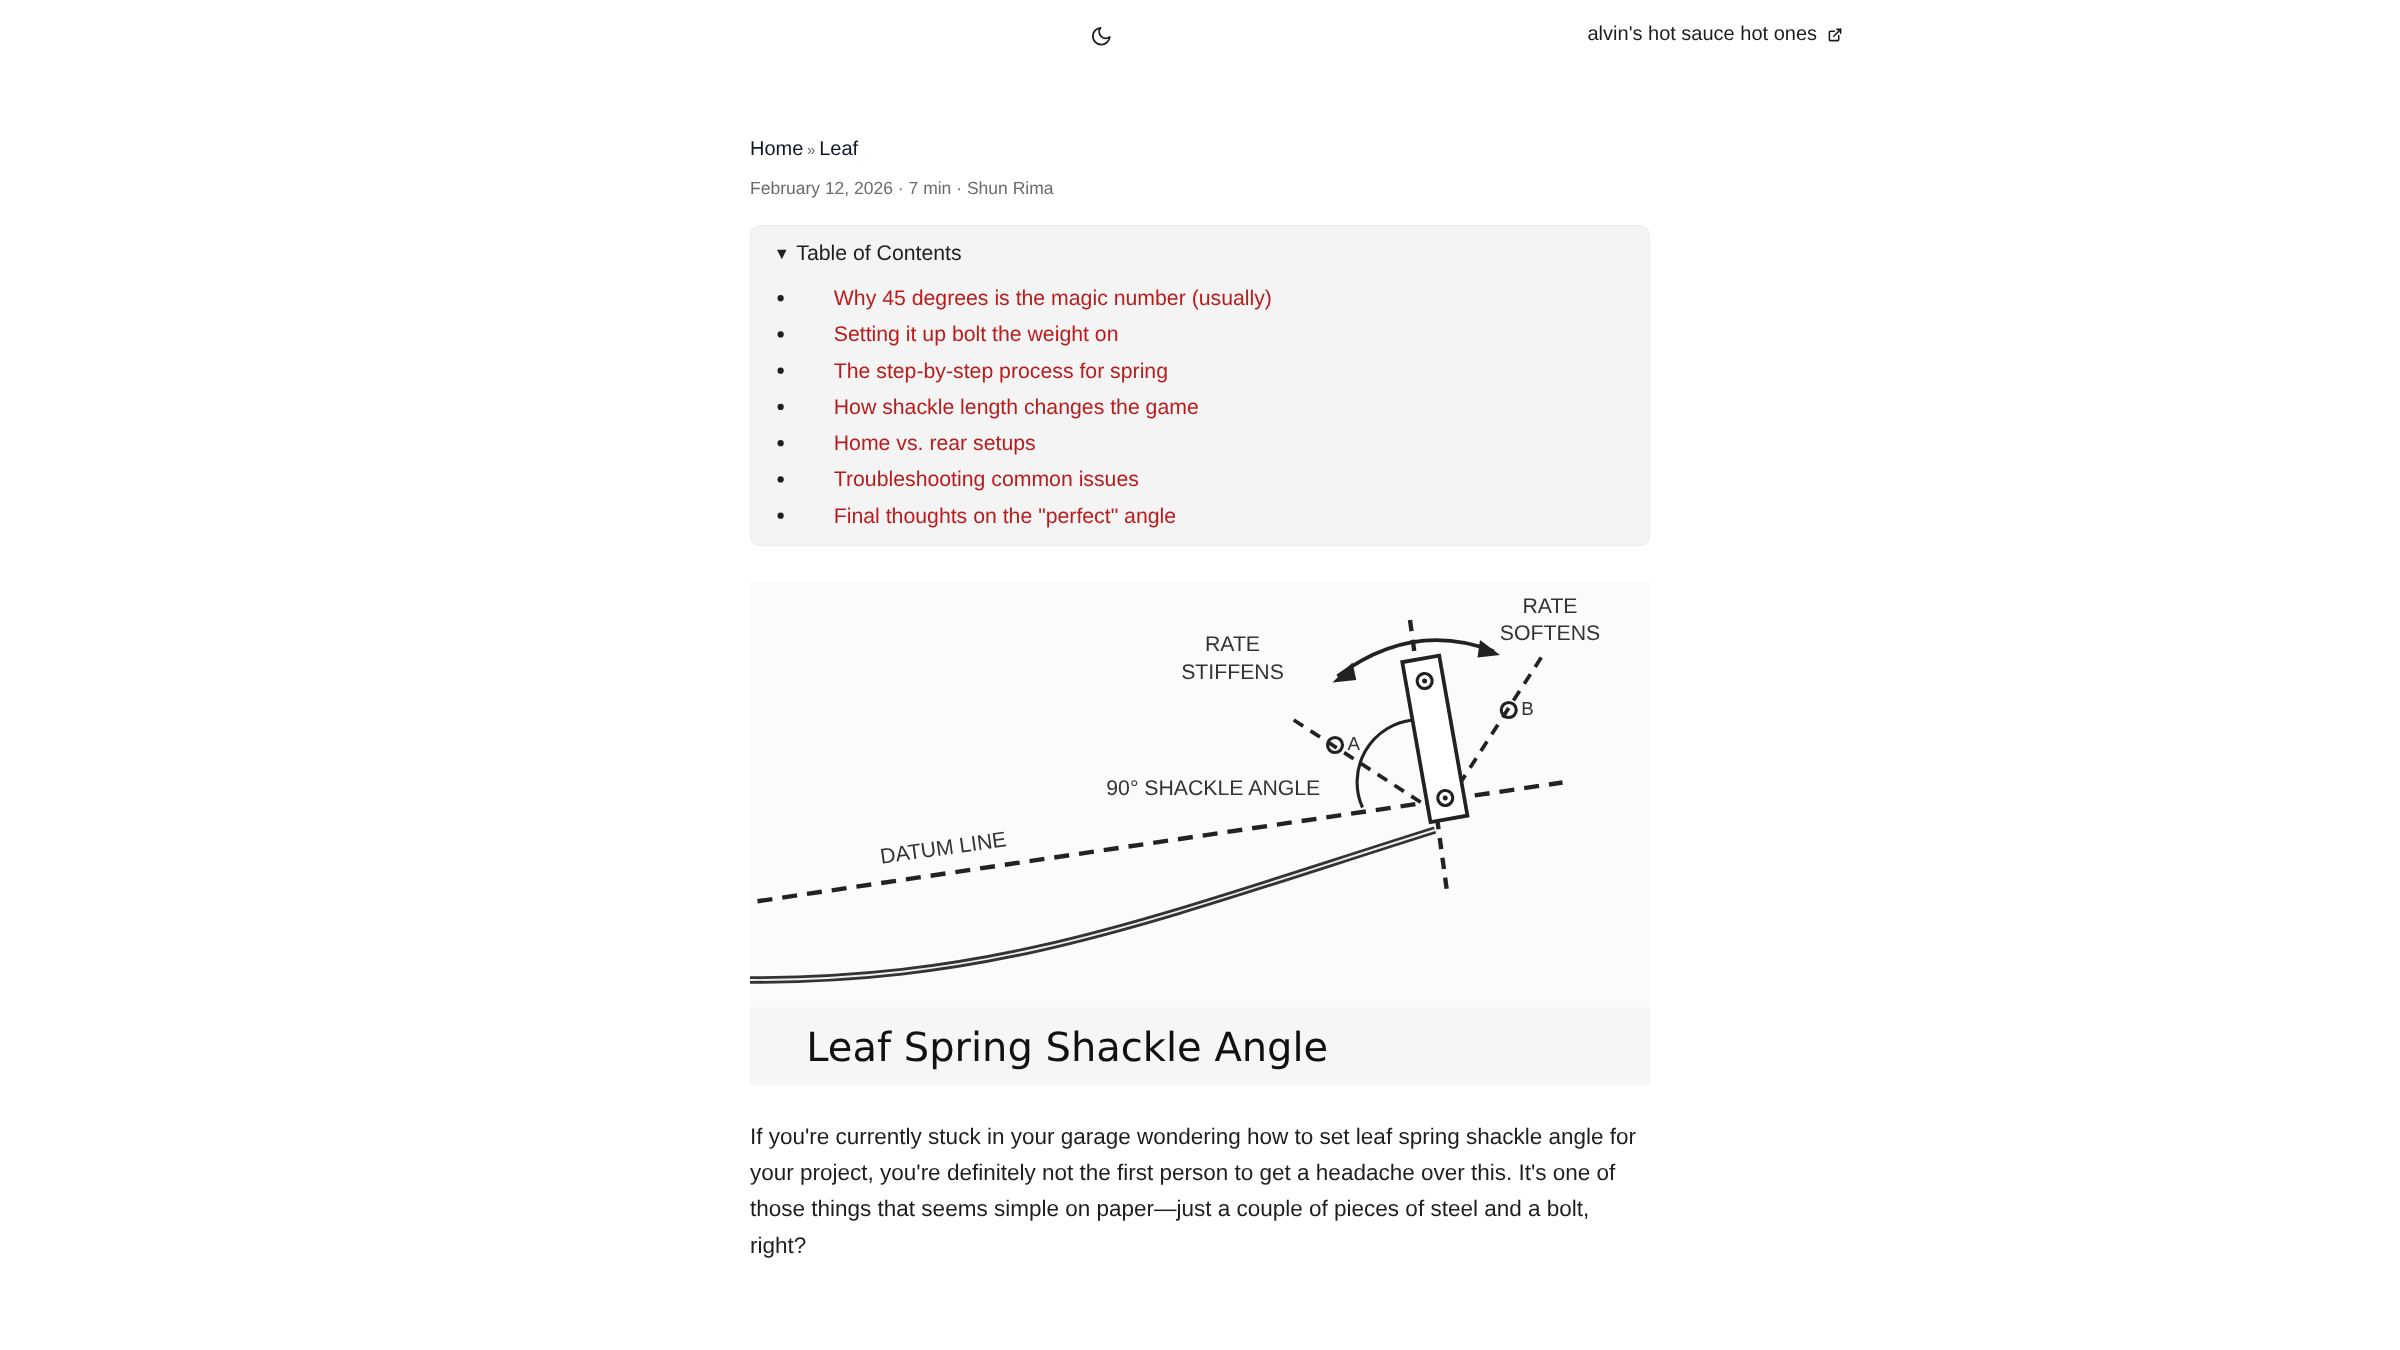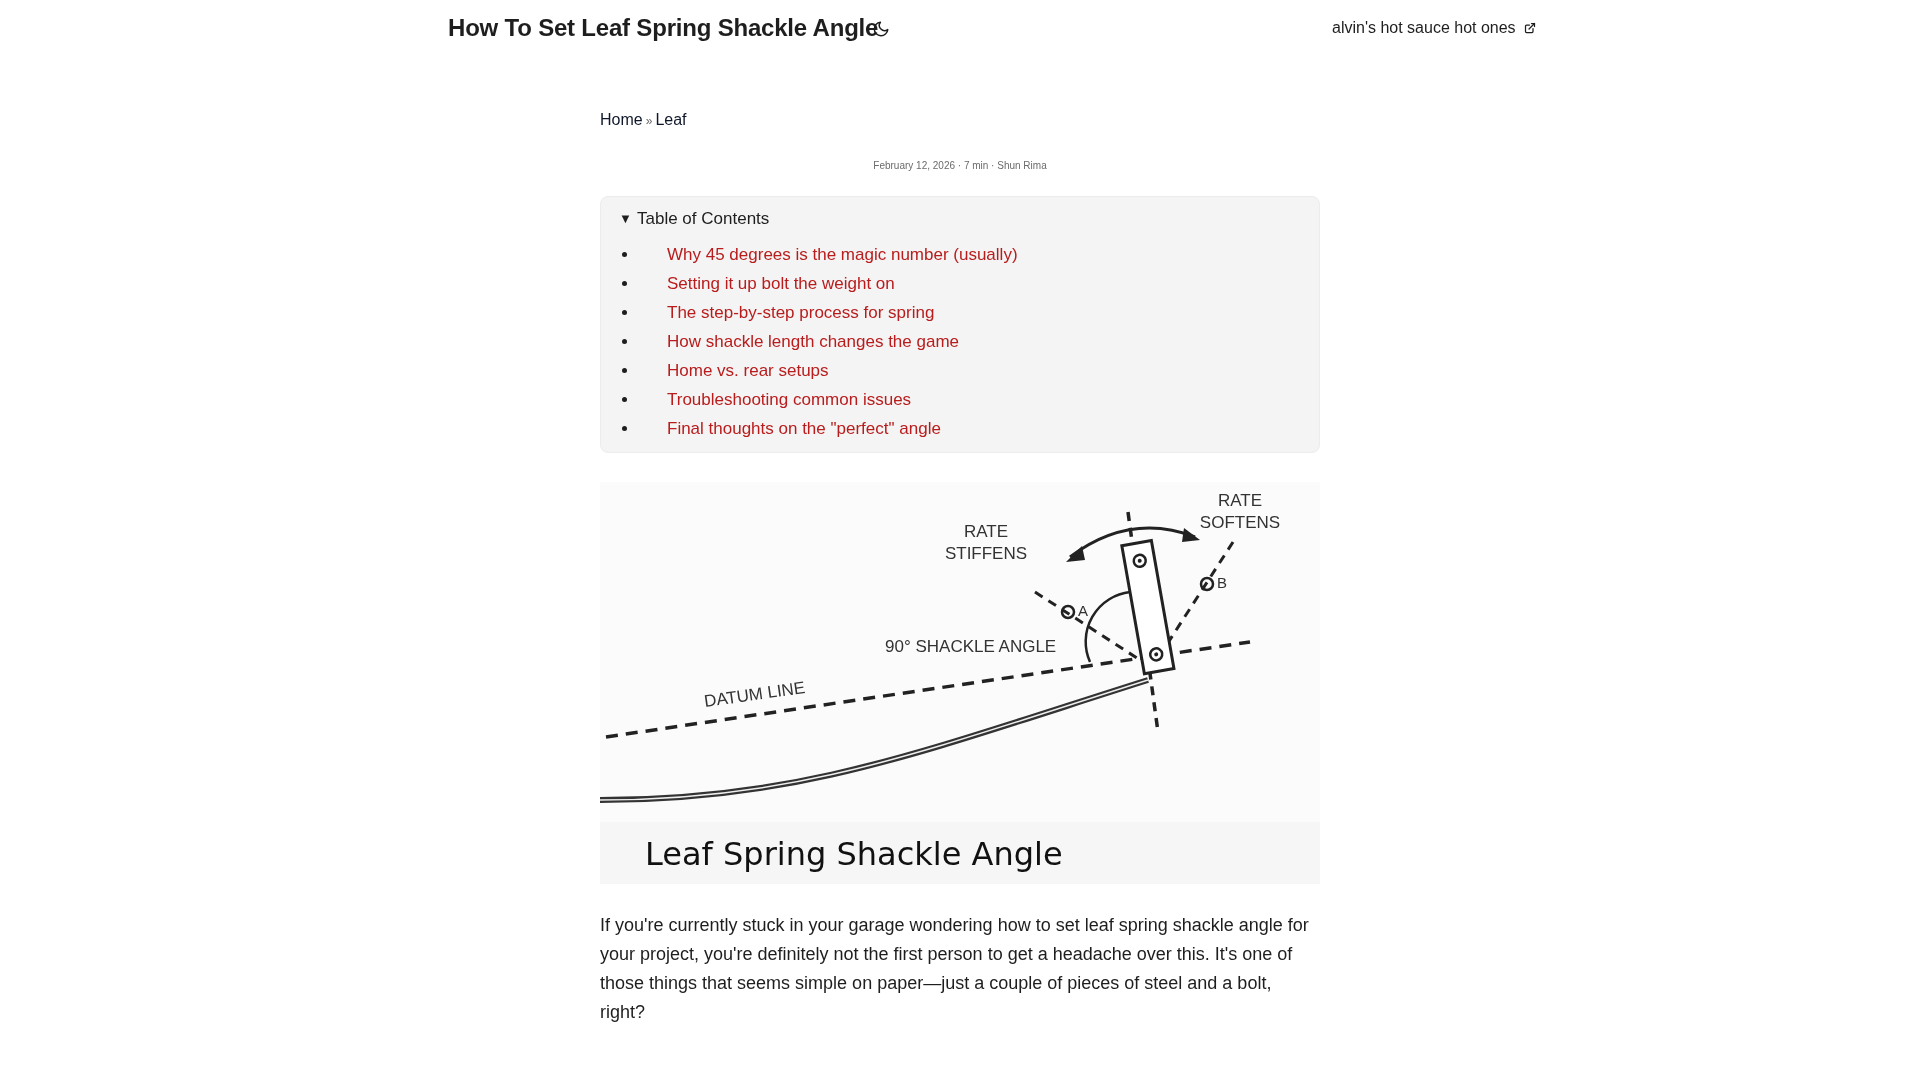--- a/index.html
+++ b/index.html
@@ -14,36 +14,36 @@
     .logo {
       position: absolute; left: 448px; top: 14px;
       font-size: 24px; font-weight: 700; color: #1e1e1e; letter-spacing: -0.2px;
       text-decoration: none; white-space: nowrap;
     }
     .theme-toggle {
       position: absolute; left: 870px; top: 18px; width: 22px; height: 22px;
       display: flex; align-items: center; justify-content: center; cursor: pointer;
     }
     .ext-link {
-      position: absolute; left: 1332px; top: 19px; font-size: 16px; color: #1e1e1e;
+      position: absolute; left: 1270px; top: 19px; font-size: 16px; color: #1e1e1e;
       text-decoration: none; white-space: nowrap; display: flex; align-items: center; gap: 8px;
     }
     .ext-link .ext-icon { width: 12px; height: 12px; display: inline-block; }
 
     .main { position: absolute; left: 600px; top: 108px; width: 720px; }
 
     .breadcrumb { font-size: 16px; color: #1e1e1e; height: 24px; line-height: 24px; }
     .breadcrumb a { color: #0f172a; text-decoration: none; }
     .breadcrumb .sep { font-size: 12px; color: #6b6b6b; margin: 0 3px; }
 
     .post-title {
       margin-top: 8px; font-size: 40px; font-weight: 700; line-height: 48px;
       color: #1e1e1e; letter-spacing: -0.3px;
     }
-    .post-meta { margin-top: 24px; font-size: 10px; color: #6b6b6b; height: 20px; line-height: 20px; text-align: center; }
+    .post-meta { margin-top: 8px; font-size: 14px; color: #6b6b6b; height: 20px; line-height: 20px; }
 
     .toc {
       margin-top: 20px; background: #f4f4f4; border: 1px solid #ececec;
       border-radius: 8px; padding: 10px 18px 12px 18px; height: 257px;
     }
     .toc-summary {
       display: flex; align-items: center; gap: 6px; font-size: 17px; font-weight: 500;
       color: #1e1e1e; cursor: pointer; height: 24px; line-height: 24px;
     }
     .toc-summary .tri { font-size: 13px; width: 12px; display: inline-block; }
@@ -55,21 +55,20 @@
       margin-top: 29px; width: 720px; height: 402px; background: #fbfbfb; position: relative; overflow: hidden;
     }
     .figure svg { display: block; }
 
     .post-content { margin-top: 27px; font-size: 18px; line-height: 29px; color: #1e1e1e; }
   </style>
 </head>
 <body>
 
 <header class="header">
-  <a class="logo">How To Set Leaf Spring Shackle Angle</a>
   <span class="theme-toggle">
     <svg width="18" height="18" viewBox="0 0 24 24" fill="none" stroke="#1e1e1e" stroke-width="2" stroke-linecap="round" stroke-linejoin="round">
       <path d="M21 12.79A9 9 0 1 1 11.21 3 7 7 0 0 0 21 12.79z"></path>
     </svg>
   </span>
   <a class="ext-link">
     <span>alvin's hot sauce hot ones</span>
     <svg class="ext-icon" viewBox="0 0 24 24" fill="none" stroke="#1e1e1e" stroke-width="2.5" stroke-linecap="round" stroke-linejoin="round">
       <path d="M18 13v6a2 2 0 0 1-2 2H5a2 2 0 0 1-2-2V8a2 2 0 0 1 2-2h6"></path>
       <polyline points="15 3 21 3 21 9"></polyline>

